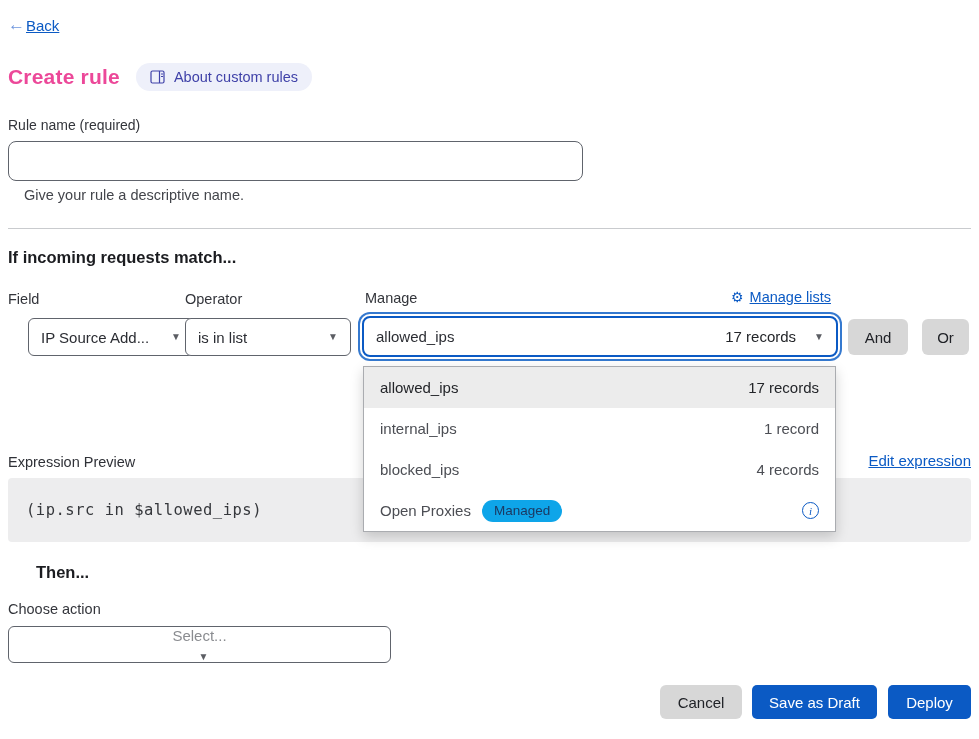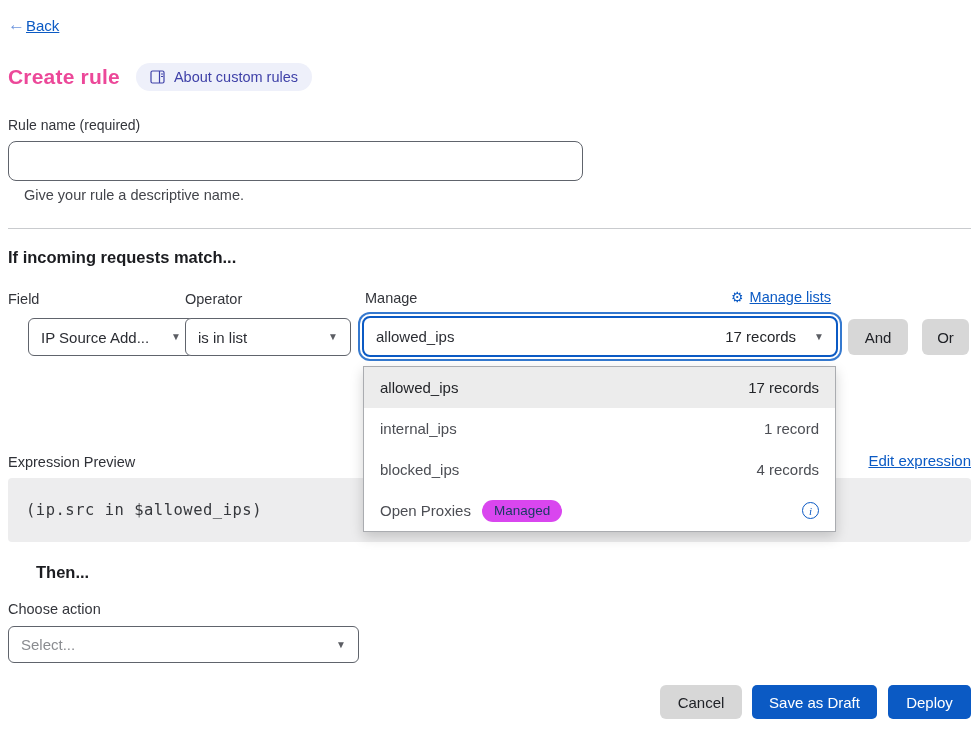--- a/index.html
+++ b/index.html
@@ -81,21 +81,21 @@
   }
   .lrow {
     height:41px; display:flex; align-items:center; justify-content:space-between;
     padding:0 16px; font-size:15px; color:#4c4e54; cursor:pointer;
   }
   .lrow.hl { background:#ececec; color:#232529; }
   .lrow.hl .recs { color:#232529; }
   .recs { color:#4c4e54; }
   .lrow .left { display:flex; align-items:center; gap:11px; }
   .managed-badge {
-    background:#d946ef; color:#1b3a63; border-radius:12px;
+    background:#0ea5e9; color:#1b3a63; border-radius:12px;
     padding:3px 12px 4px; font-size:13.5px;
   }
   .info-icon {
     width:17px; height:17px; border:1.5px solid #0b5ac4; border-radius:50%;
     color:#0b5ac4; display:flex; align-items:center; justify-content:center;
     font-size:11px; font-style:italic; font-family:"Liberation Serif",serif;
     cursor:pointer;
   }
 
   
@@ -107,21 +107,21 @@
     display:flex; align-items:center; padding:0 18px;
   }
   #expr-code {
     font-family:"DejaVu Sans Mono","Liberation Mono",monospace;
     font-size:15.5px; color:#36383c; letter-spacing:.5px;
   }
 
   
   #then-heading { left:8px; top:563px; font-size:16.5px; font-weight:700; color:#1b1c20;margin-left:28px; }
   #action-label { left:8px; top:601px; font-size:14.5px; color:#33353b; }
-  #action-select { left:8px; top:626px; width:351px; height:37px; }
+  #action-select { left:8px; top:626px; width:383px; height:37px;flex-direction:column; }
   #action-select .placeholder { color:#8a8c90; }
 
   
   .blue-btn {
     background:#0b5ac4; color:#fff; border:none; border-radius:5px;
     font-size:15px; font-family:inherit; cursor:pointer;
     display:flex; align-items:center; justify-content:center;
   }
   #cancel-btn { left:660px; top:685px; width:82px; height:34px; }
   #save-draft-btn { left:752px; top:685px; width:125px; height:34px; }

